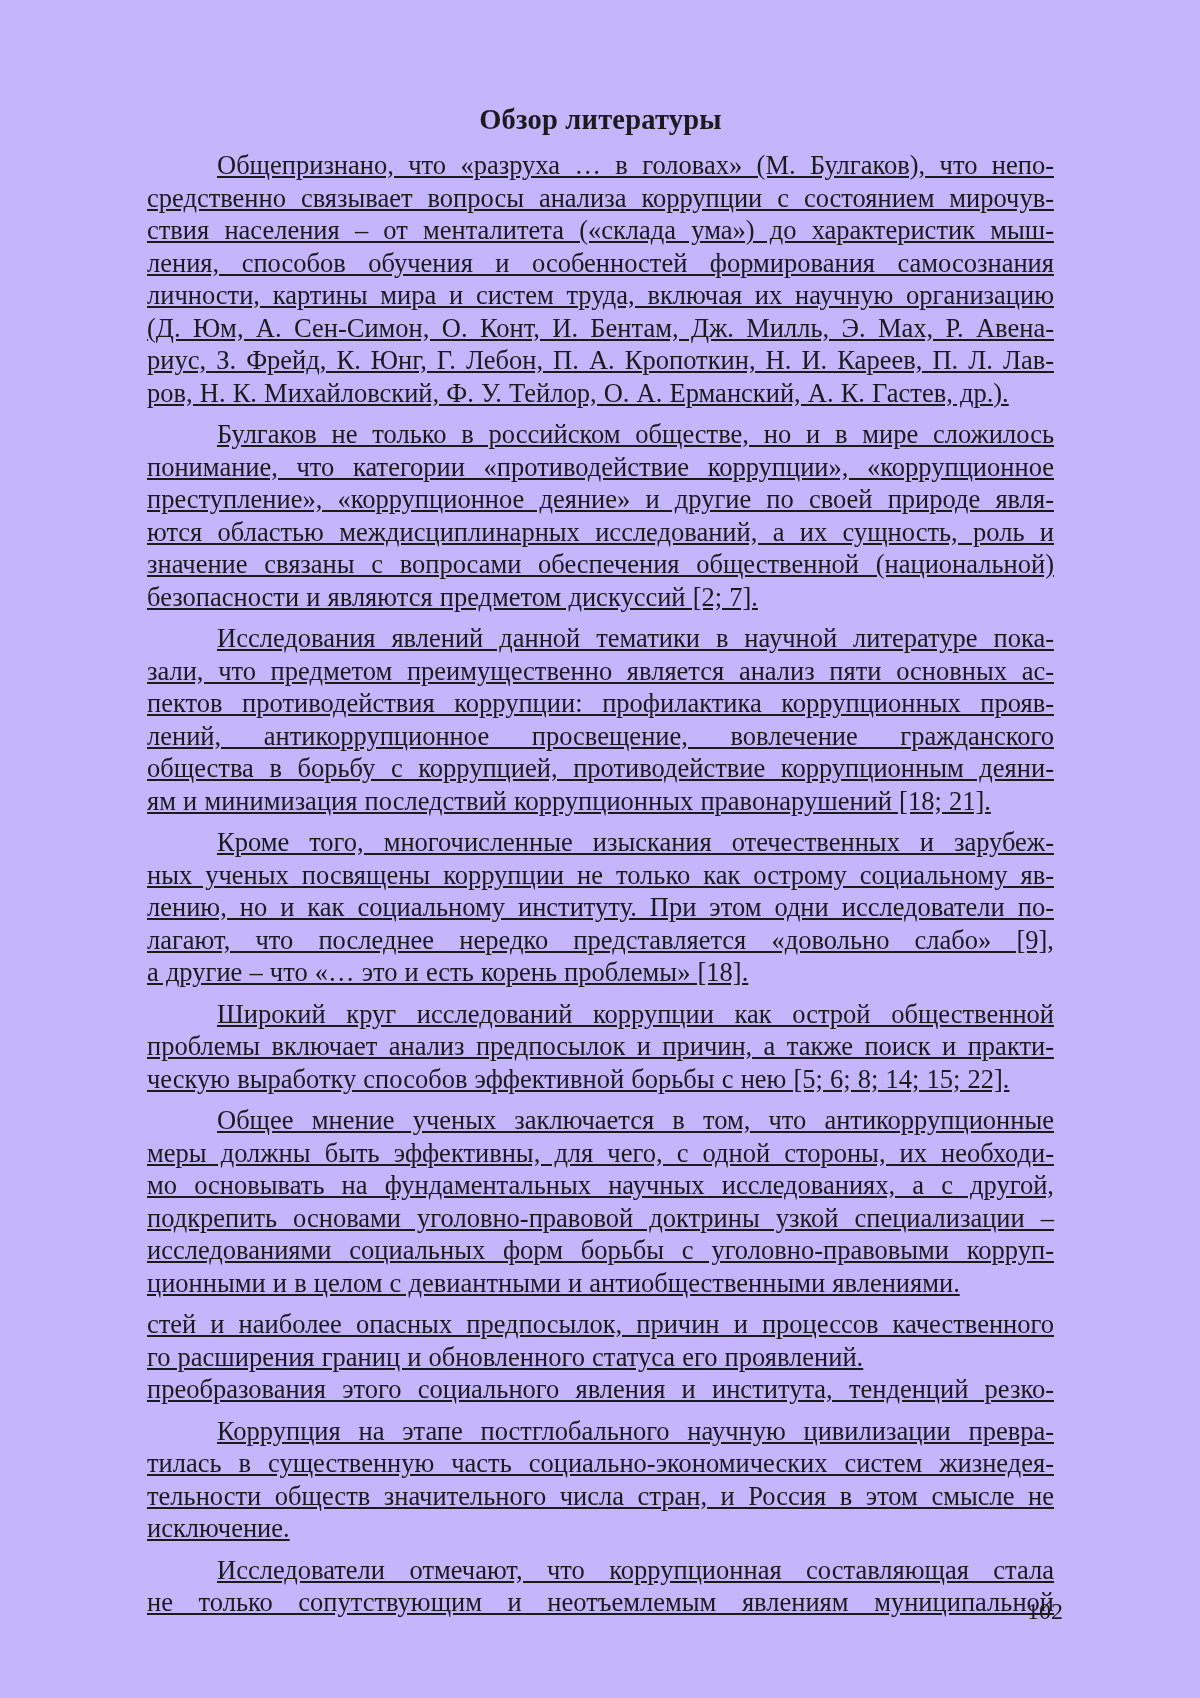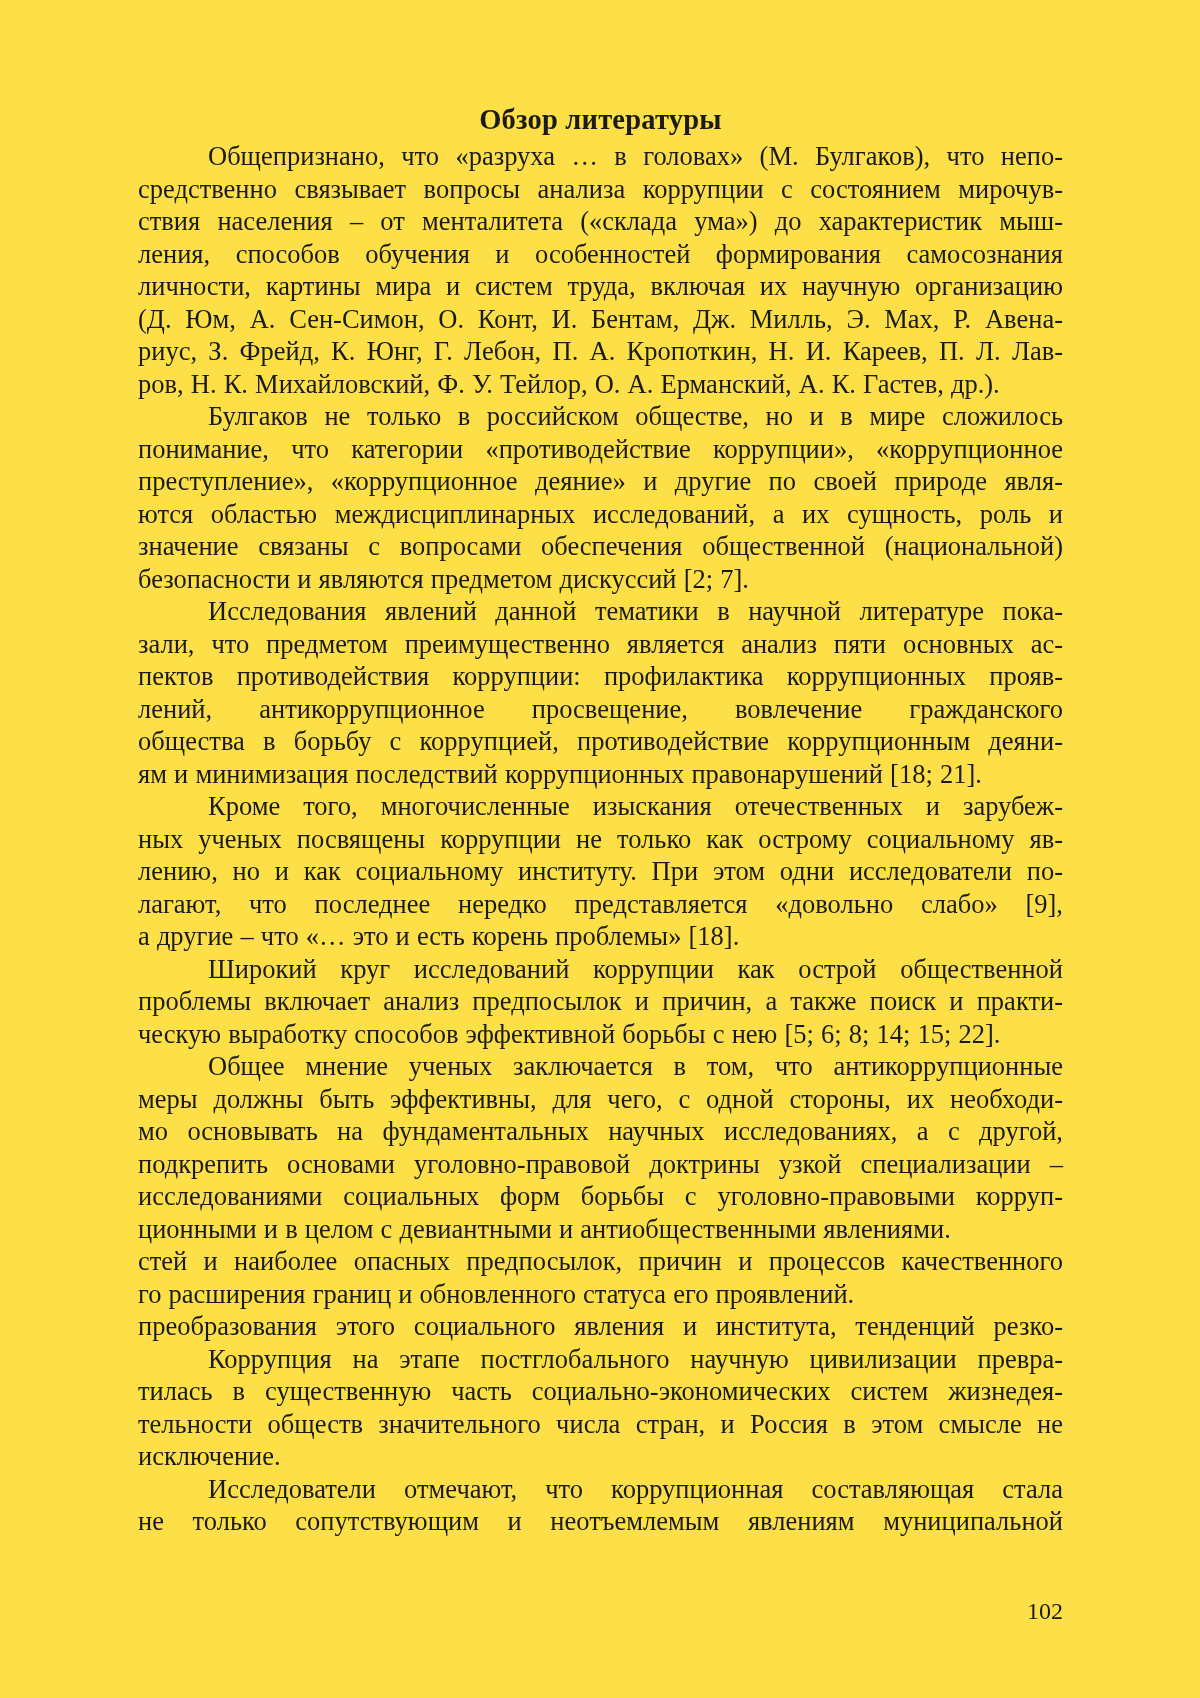--- a/index.html
+++ b/index.html
@@ -1,39 +1,39 @@
 <!DOCTYPE html>
 <html lang="ru"><head>
 <meta charset="utf-8">
 <style>
   html, body { margin: 0; padding: 0; background: #ffffff; }
   .page {
     position: relative;
     width: 1200px;
     height: 1698px;
-    background: #fde047;
+    background: #c4b5fd;
     font-family: "Liberation Serif", "DejaVu Serif", serif;
     color: #1b1b1b;
     overflow: hidden;
   }
   .content {
     position: absolute;
     left: 138px;
     top: 100px;
     width: 925px;
   }
   .doc-title {
     font-size: 28.5px;
     font-weight: bold;
     text-align: center;
     line-height: 40px;
     height: 40px;
     letter-spacing: 0.2px;
   }
-  .paragraph { margin: 0; padding: 0; }
+  .paragraph { margin: 9px; padding: 0; text-decoration: underline; }
   .line {
     font-size: 26.5px;
     line-height: 32.5px;
     height: 32.5px;
     text-align: justify;
     text-align-last: justify;
     white-space: normal;
     word-spacing: 0.5px;
   }
   .line.first { padding-left: 70px; }

